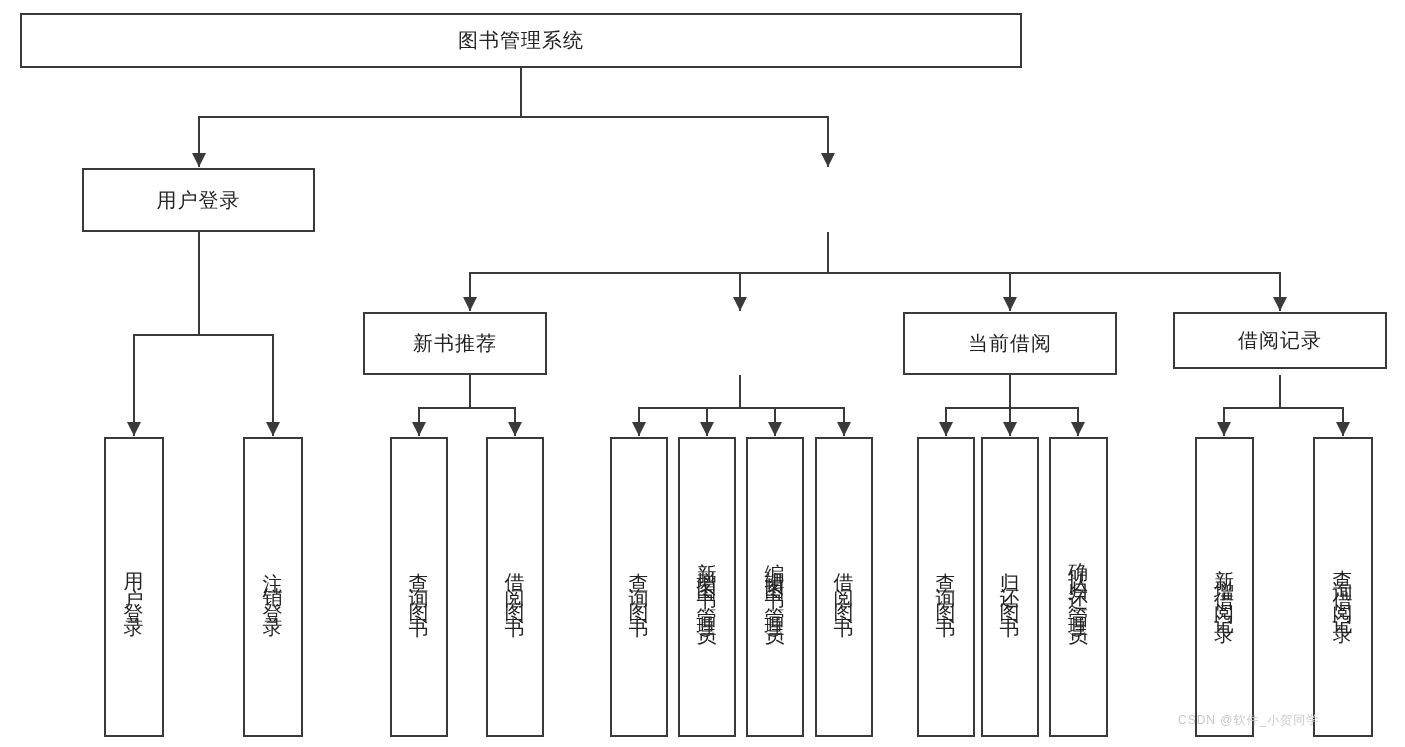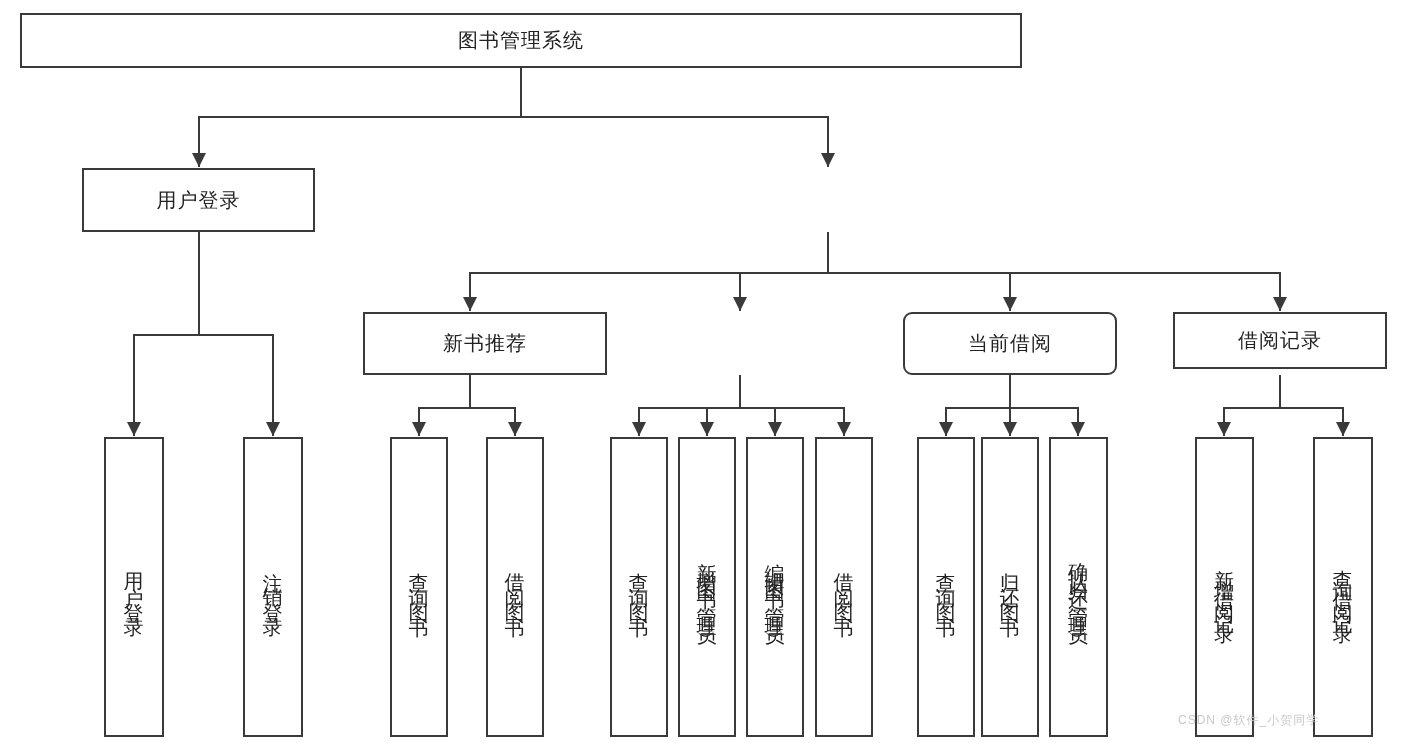--- a/index.html
+++ b/index.html
@@ -81,22 +81,22 @@
 
       <path d="M1280,375 V408 H1224 V436" marker-end="url(#arrow)"></path>
       <path d="M1280,408 H1343 V436" marker-end="url(#arrow)"></path>
     </g>
   </svg>
 
   <div class="node h" style="left:20px;top:13px;width:1002px;height:55px;">图书管理系统</div>
 
   <div class="node h" style="left:82px;top:168px;width:233px;height:64px;">用户登录</div>
 
-  <div class="node h" style="left:363px;top:312px;width:244px;height:63px;">新书推荐</div>
-  <div class="node h" style="left:903px;top:312px;width:214px;height:63px;border-radius:9px;">当前借阅</div>
+  <div class="node h" style="left:363px;top:312px;width:184px;height:63px;">新书推荐</div>
+  <div class="node h" style="left:903px;top:312px;width:214px;height:63px;">当前借阅</div>
   <div class="node h" style="left:1173px;top:312px;width:214px;height:57px;">借阅记录</div>
 
   <div class="node v" style="left:104px;top:437px;width:60px;height:300px;">用户登录</div>
   <div class="node v" style="left:243px;top:437px;width:60px;height:300px;">注销登录</div>
 
   <div class="node v" style="left:390px;top:437px;width:58px;height:300px;">查询图书</div>
   <div class="node v" style="left:486px;top:437px;width:58px;height:300px;">借阅图书</div>
 
   <div class="node v" style="left:610px;top:437px;width:58px;height:300px;">查询图书</div>
   <div class="node v long" style="left:678px;top:437px;width:58px;height:300px;">新增图书（管理员）</div>

